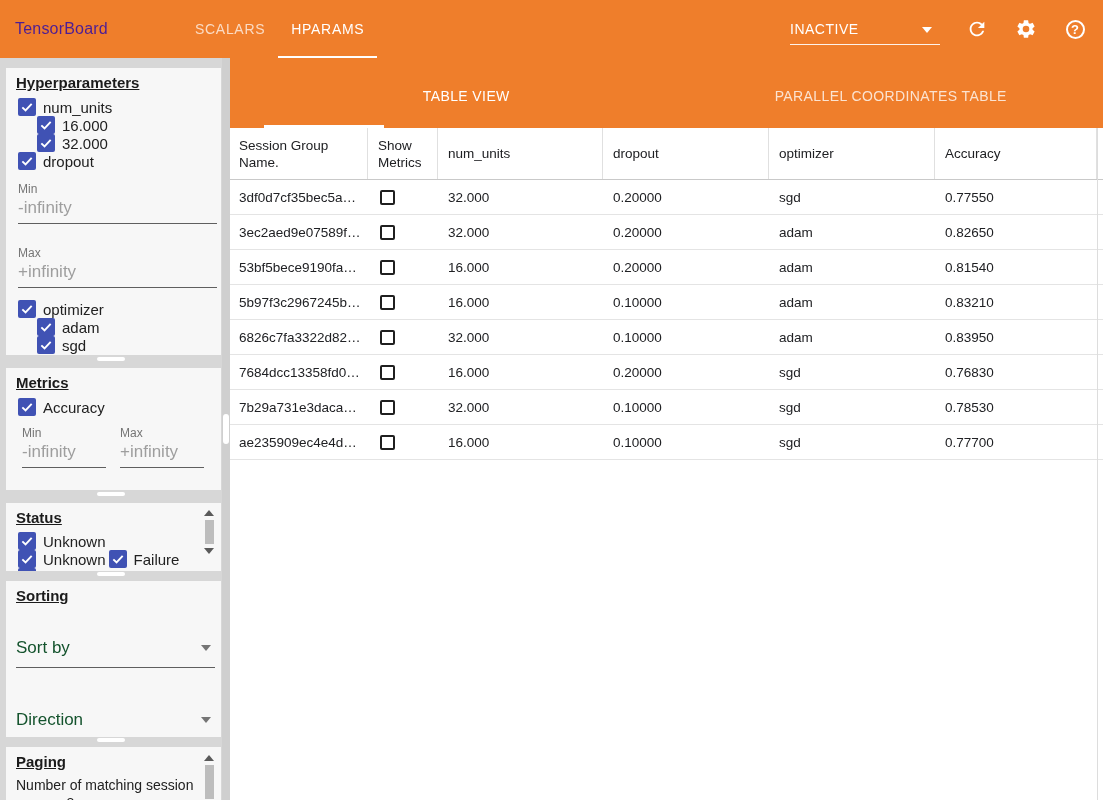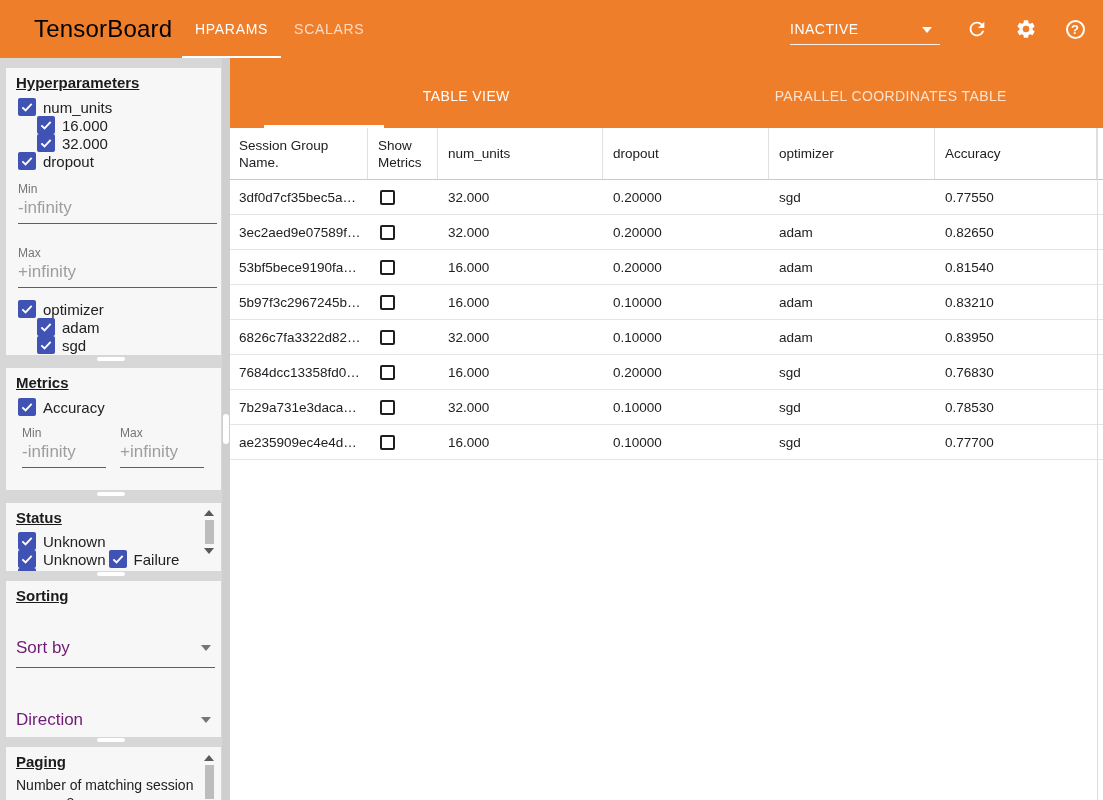--- a/index.html
+++ b/index.html
@@ -7,21 +7,21 @@
   html,body { margin:0; padding:0; }
   body {
     width:1103px; height:800px; position:relative; overflow:hidden;
     background:#fff; font-family:"Liberation Sans", sans-serif;
     -webkit-font-smoothing:antialiased;
   }
 
   
   .topbar { position:absolute; left:0; top:0; width:1103px; height:58px;
     background:#ef7e2b; display:flex; align-items:center; z-index:6; }
-  .logo { margin-left:34px; font-size:24px; font-weight:500; color:#000000; letter-spacing:.2px; }
+  .logo { margin-left:15px; font-size:16px; font-weight:500; color:#4c1d95; letter-spacing:.2px; }
   .nav-tabs { position:absolute; left:182px; top:0; height:58px; display:flex; }
   .nav-tab { height:100%; display:flex; align-items:center; padding:0 13px;
     font-size:14px; letter-spacing:.7px; color:rgba(255,255,255,.72); position:relative; cursor:pointer; }
   .nav-tab.active { color:#fff; }
   .nav-tab.active::after { content:""; position:absolute; left:0; right:0; bottom:0; height:2px; background:#fff; }
   .top-right { position:absolute; right:16px; top:0; height:58px; display:flex; align-items:center; gap:25px; }
   .run-select { position:relative; width:150px; height:58px; display:flex; align-items:center; cursor:pointer; }
   .run-select-value { font-size:14px; color:#fff; letter-spacing:.5px; }
   .run-select::after { content:""; position:absolute; left:0; right:0; bottom:13px; height:1px; background:rgba(255,255,255,.9); }
   .caret-white { position:absolute; right:8px; top:27px; width:0; height:0;
@@ -69,21 +69,21 @@
   .mini-thumb { width:9px; background:#bdbdbd; }
   .vscroll { position:absolute; display:flex; flex-direction:column; align-items:center; cursor:pointer; }
   #status-scroll { right:7px; top:7px; height:55px; }
   #status-scroll .mini-thumb { height:24px; margin:4px 0 0; }
   #status-scroll .mini-arrow-down { margin-top:4px; }
   #paging-scroll { right:7px; top:8px; height:45px; }
   #paging-scroll .mini-thumb { height:34px; margin-top:4px; }
 
   .select { position:relative; margin:34px 12px 0 10px; width:199px; cursor:pointer; }
   .select.second { margin-top:42px; }
-  .select-label { font-size:17px; color:#701a75; display:block; padding-bottom:9px; border-bottom:1px solid #5f5f5f; }
+  .select-label { font-size:17px; color:#14532d; display:block; padding-bottom:9px; border-bottom:1px solid #5f5f5f; }
   .caret-gray { position:absolute; right:4px; top:7px; width:0; height:0;
     border-left:5px solid transparent; border-right:5px solid transparent; border-top:6px solid #757575; }
 
   .paging-text { margin:6px 24px 0 10px; width:184px; font-size:14px; color:#212121; line-height:18px; }
 
   
   .main { position:absolute; left:230px; top:58px; width:873px; height:742px; background:#fff; }
   .view-tabs { position:relative; height:70px; background:#ef7e2b; display:flex; }
   .view-tab { flex:1; display:flex; align-items:center; justify-content:center; padding-top:6px;
     font-size:14px; letter-spacing:.4px; color:rgba(255,255,255,.78); position:relative; cursor:pointer; }
@@ -101,22 +101,22 @@
   .td.c-name { padding-left:9px; white-space:nowrap; overflow:hidden; }
   .row-cb { display:block; margin-left:2px; width:15px; height:15px; border:2px solid #1f1f1f; border-radius:2px; background:#fff; cursor:pointer; }
   .right-line { position:absolute; left:867px; top:70px; bottom:0; width:0; border-left:1px solid #ddd; }
 </style>
 </head>
 <body>
 
 <header class="topbar">
   <div class="logo">TensorBoard</div>
   <nav class="nav-tabs">
+    <div class="nav-tab">SCALARS</div>
     <div class="nav-tab active">HPARAMS</div>
-    <div class="nav-tab">SCALARS</div>
   </nav>
   <div class="top-right">
     <div class="run-select">
       <span class="run-select-value">INACTIVE</span>
       <span class="caret-white"></span>
     </div>
     <div class="icon-btn">
       <svg viewBox="0 0 24 24">
           <path d="M17.65 6.35C16.2 4.9 14.21 4 12 4c-4.42 0-7.99 3.58-7.99 8s3.57 8 7.99 8c3.73 0 6.84-2.55 7.73-6h-2.08c-.82 2.33-3.04 4-5.65 4-3.31 0-6-2.69-6-6s2.69-6 6-6c1.66 0 3.14.69 4.22 1.78L13 11h7V4l-2.35 2.35z"></path>
         </svg>

